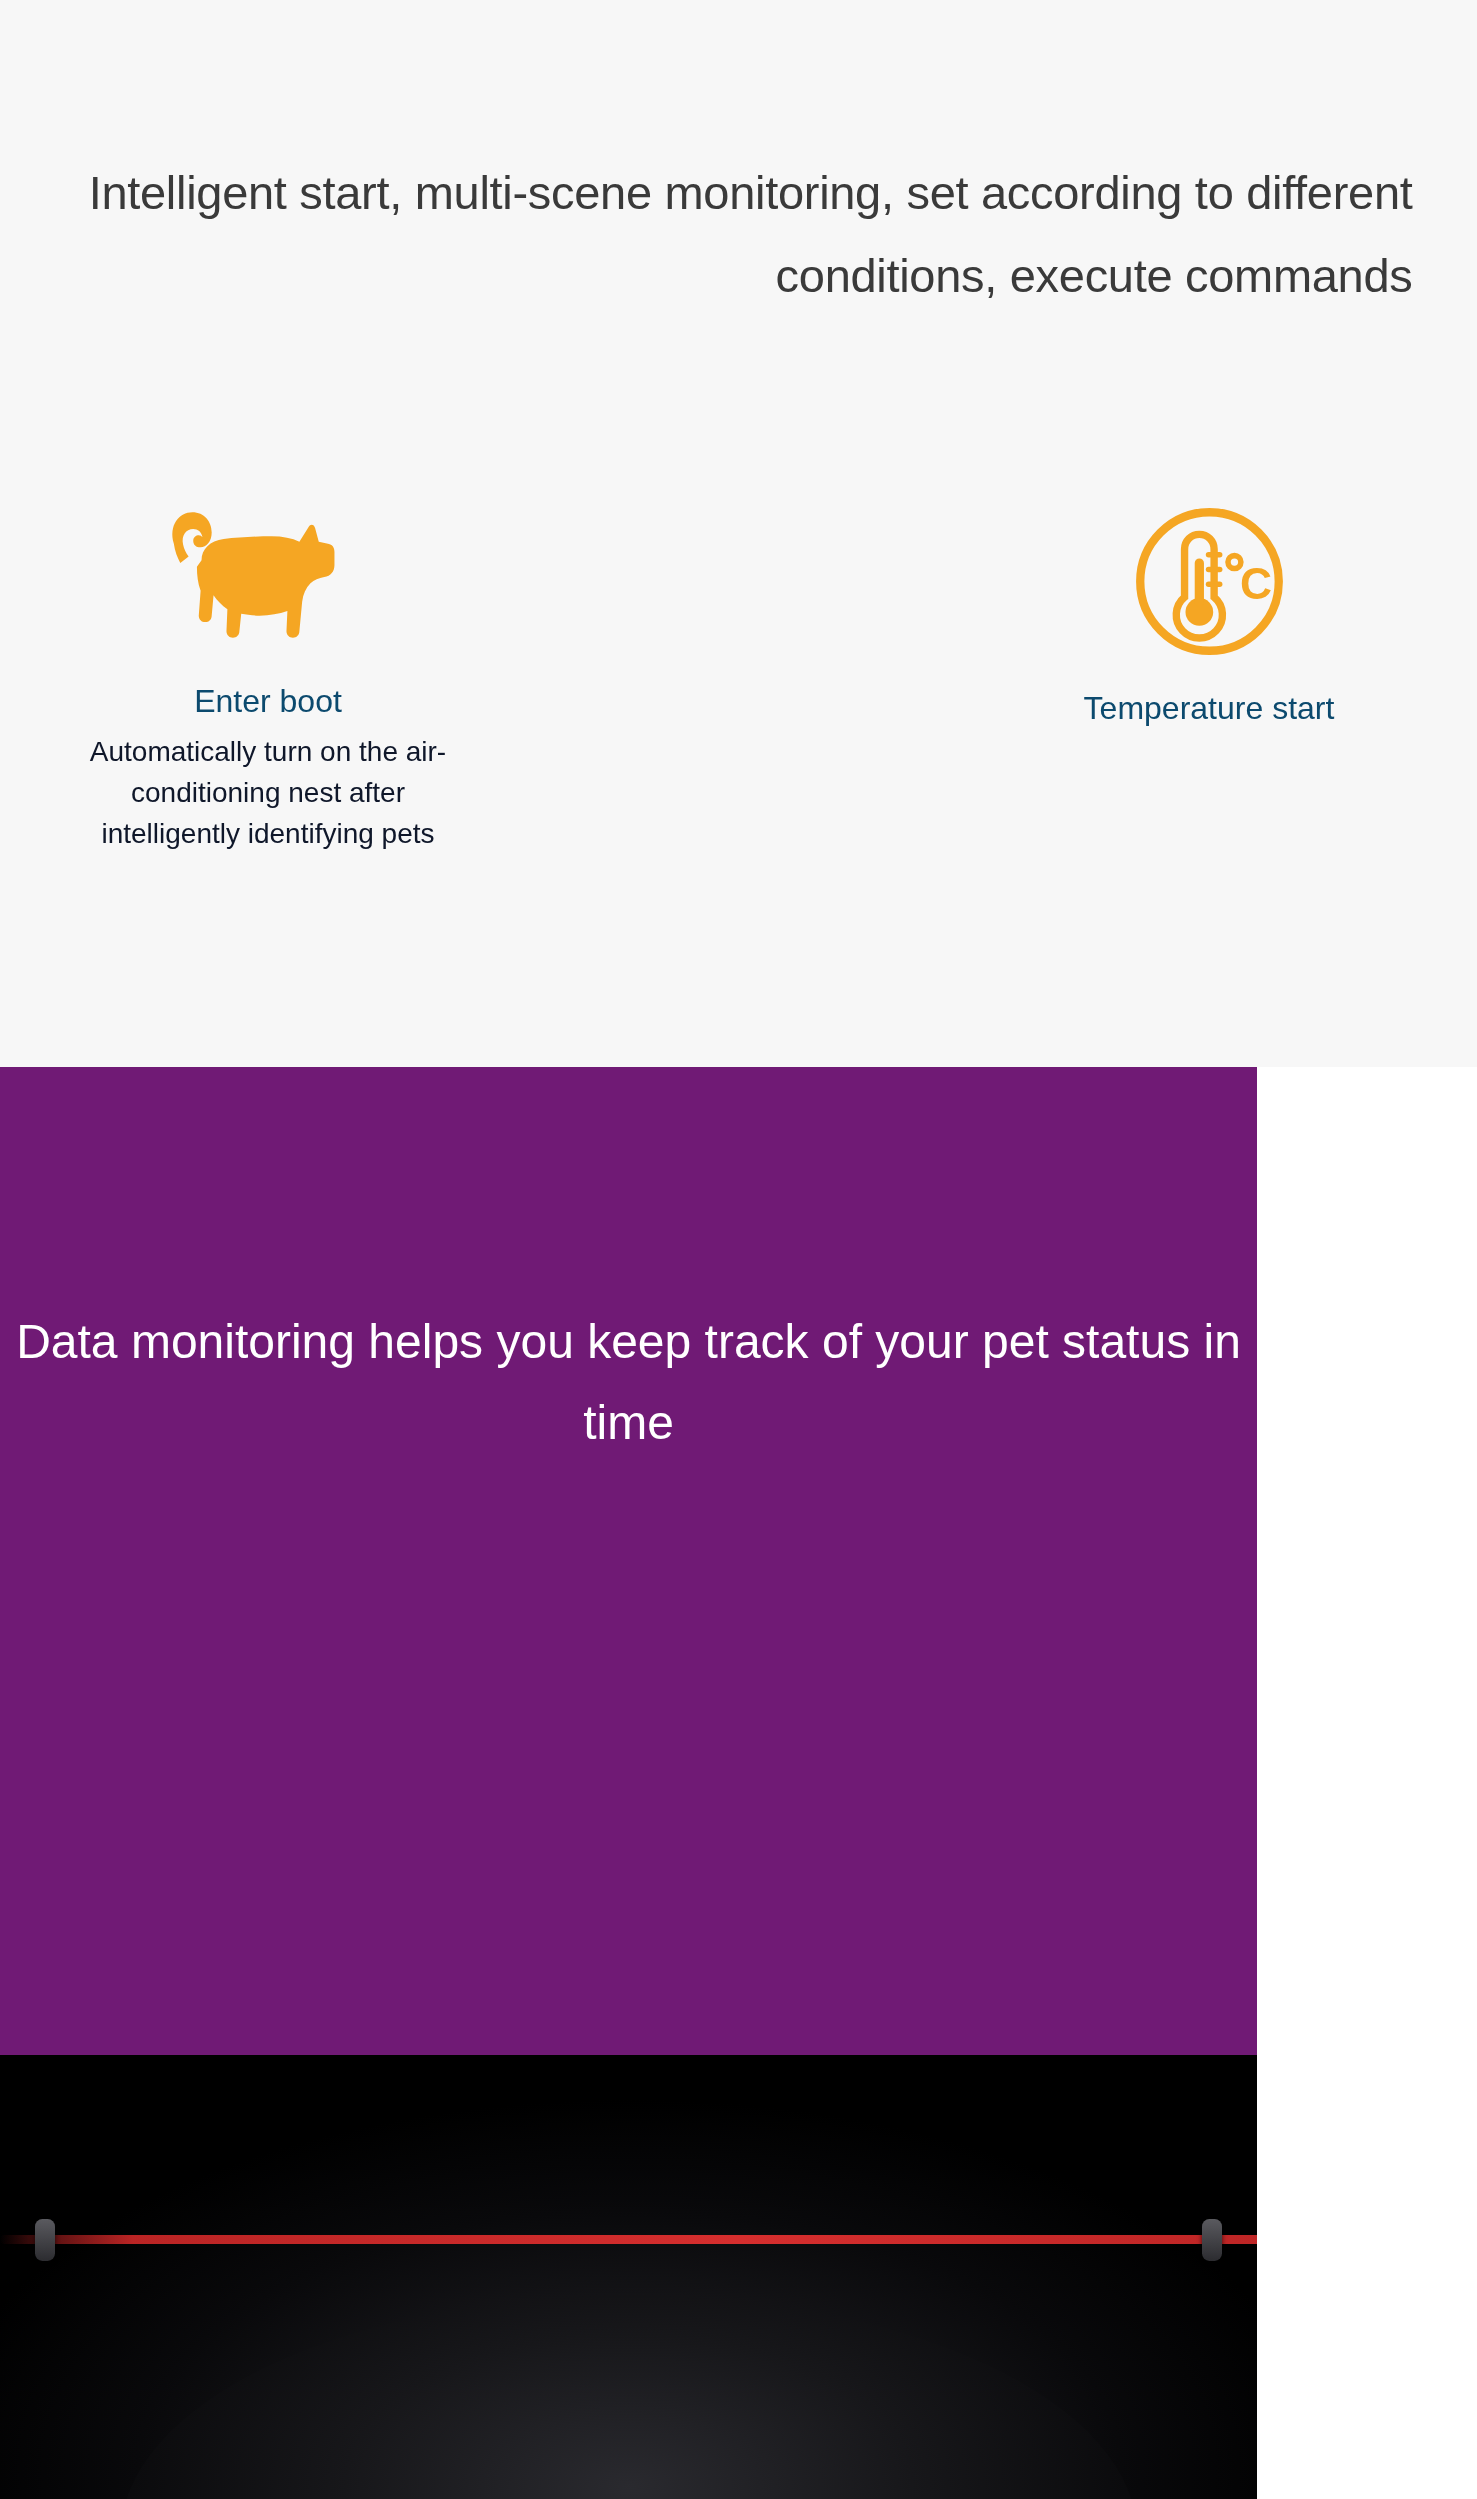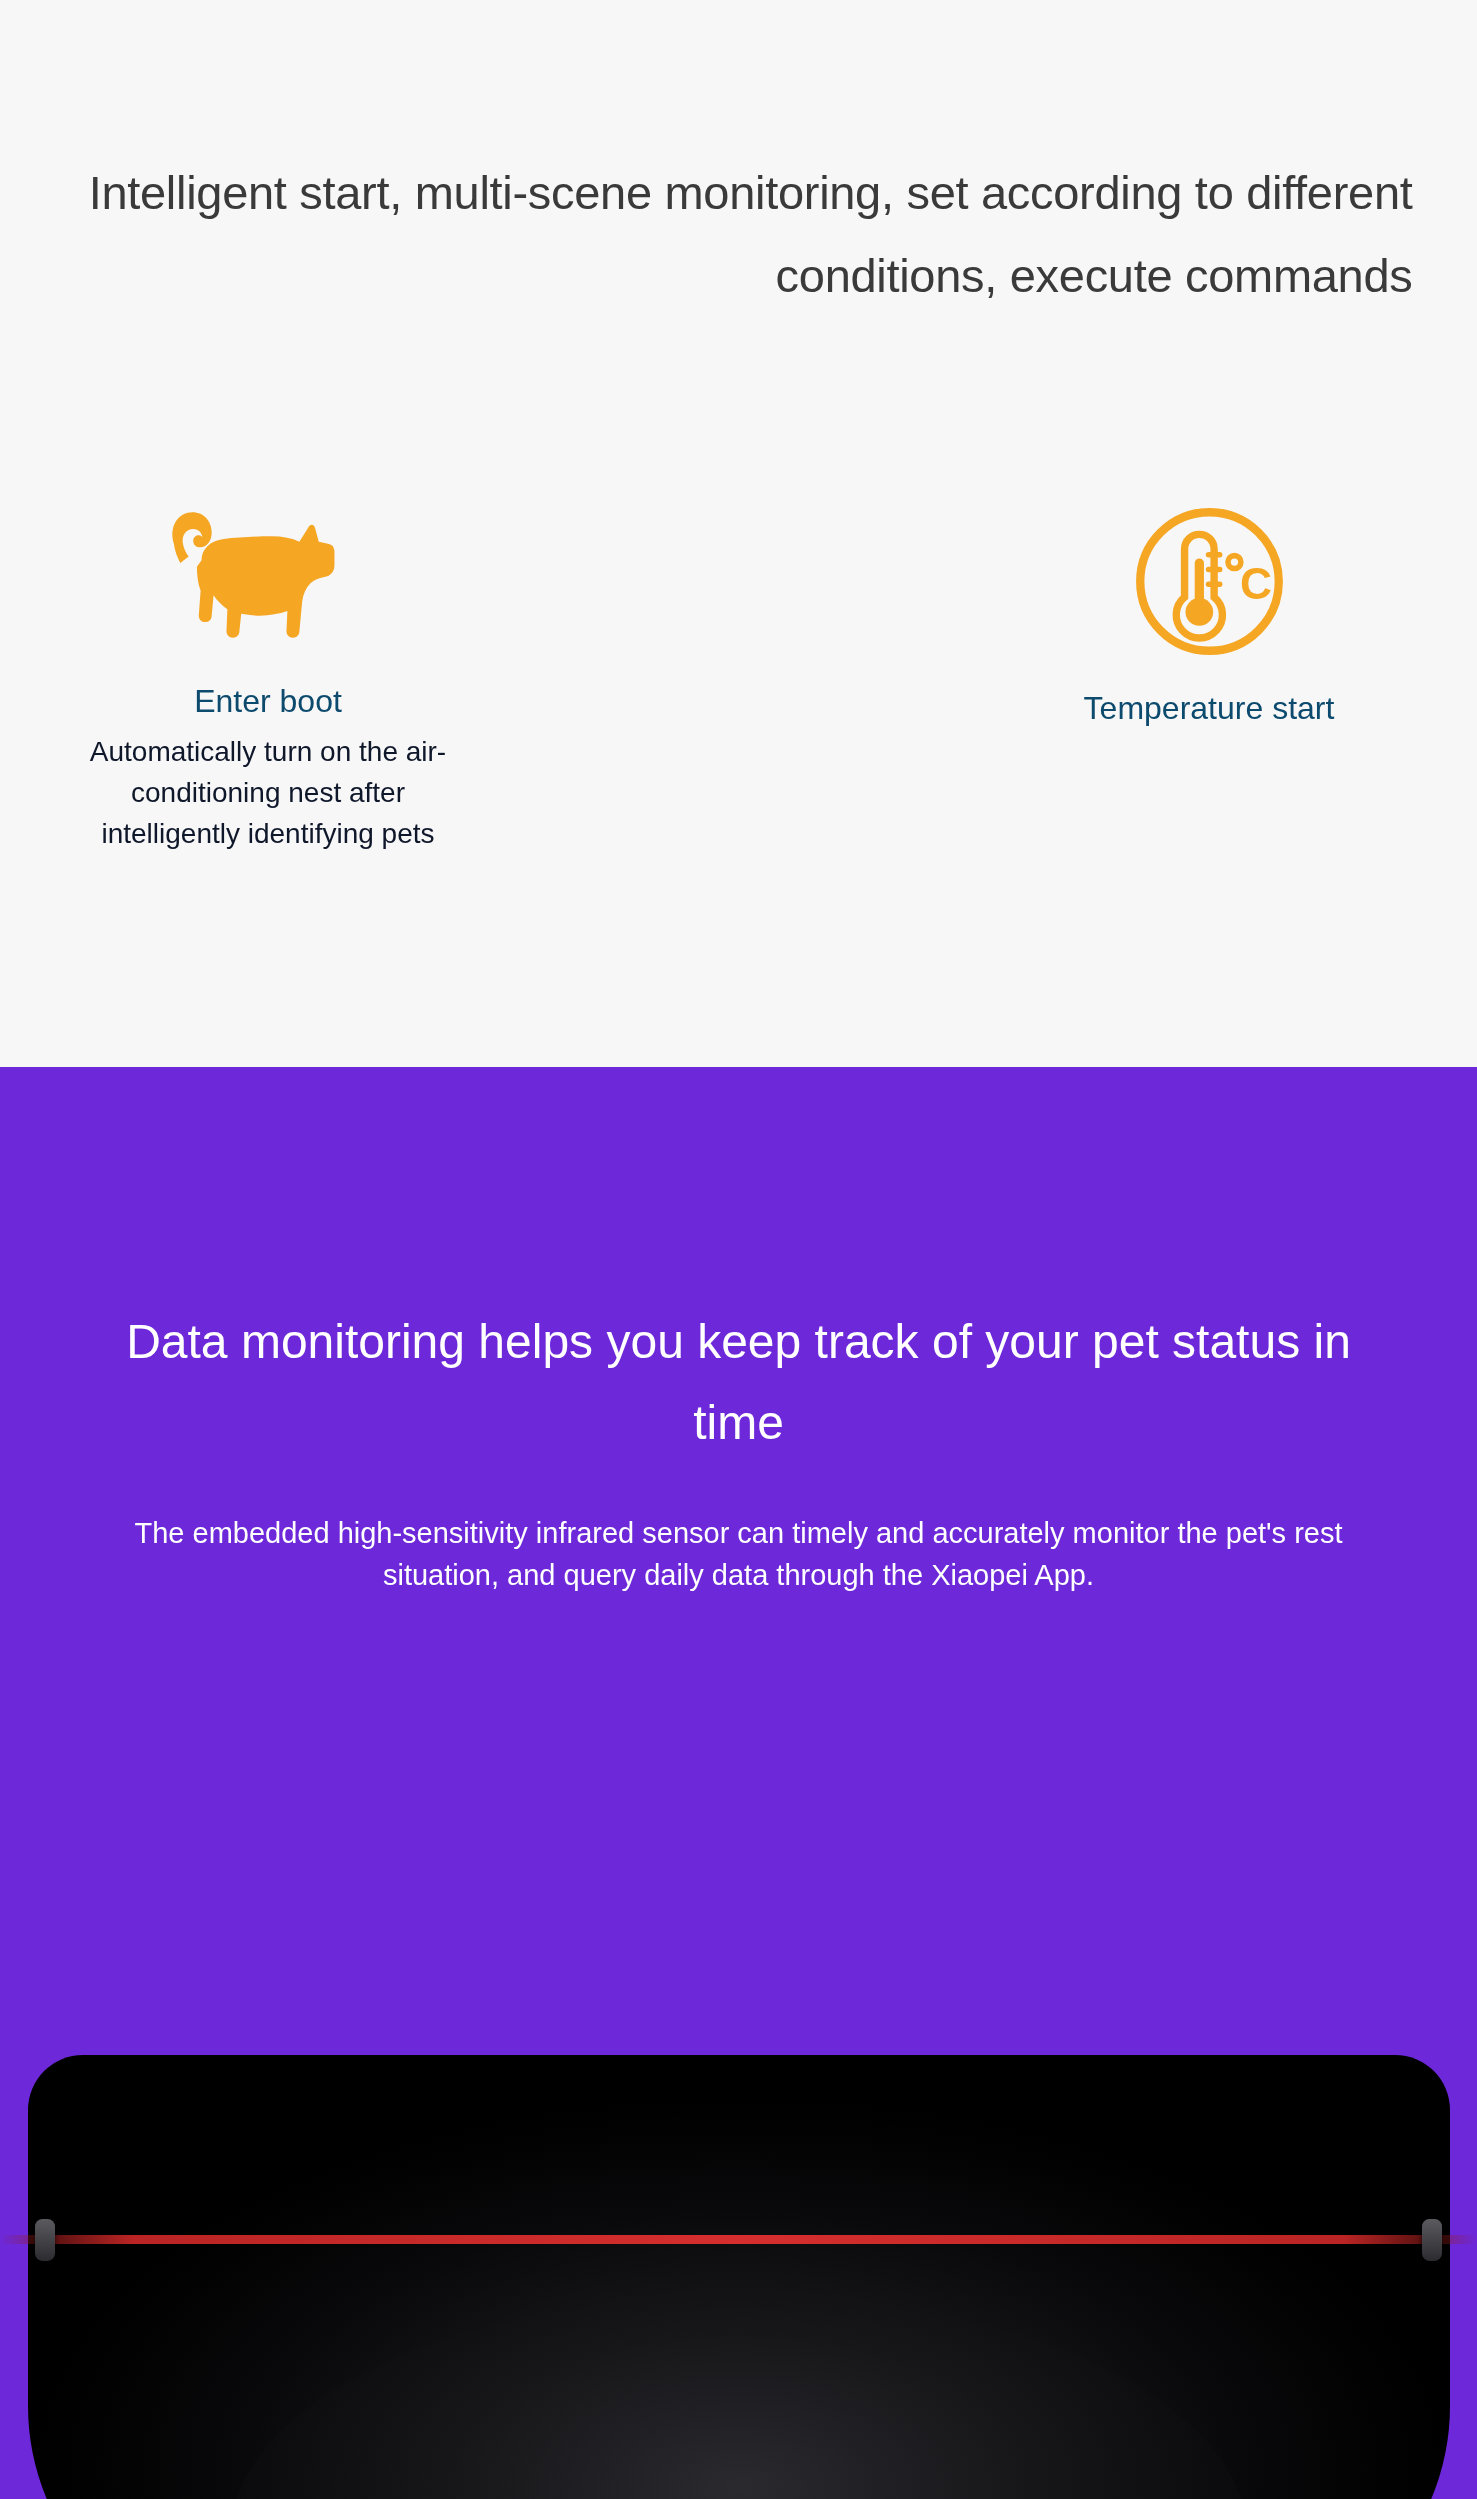--- a/index.html
+++ b/index.html
@@ -83,23 +83,23 @@
   .col-1 .feature-desc { width: 388px; }
   .col-2 .feature-desc { width: 462px; }
   .col-0 .feature-name { margin-top: 5.5px; }
   .col-2 .feature-name { margin-top: 9.2px; }
 
   
   .section-data {
     position: absolute;
     left: 0;
     top: 1067px;
-    width: 1477px;
+    width: 1257px;
     height: 1433px;
-    background: #6d28d9;
+    background: #701a75;
     overflow: hidden;
   }
   .data-title {
     position: absolute;
     left: 50%;
     transform: translateX(-50%);
     top: 194px;
     width: 1293px;
     text-align: center;
     color: #ffffff;
@@ -228,21 +228,20 @@
       </div>
 
 
     </div>
   </section>
 
   <section class="section-data">
 
     <h2 class="data-title">Data monitoring helps you keep track of your pet status in time</h2>
 
-    <p class="data-sub">The embedded high-sensitivity infrared sensor can timely and accurately monitor the pet's rest situation, and query daily data through the Xiaopei App.</p>
 
     <div class="watch-body"></div>
     <div class="watch-inner"></div>
     <div class="watch-band-line"></div>
     <div class="band-knob left"></div>
     <div class="band-knob right"></div>
 
     <div class="chart">
       
       

